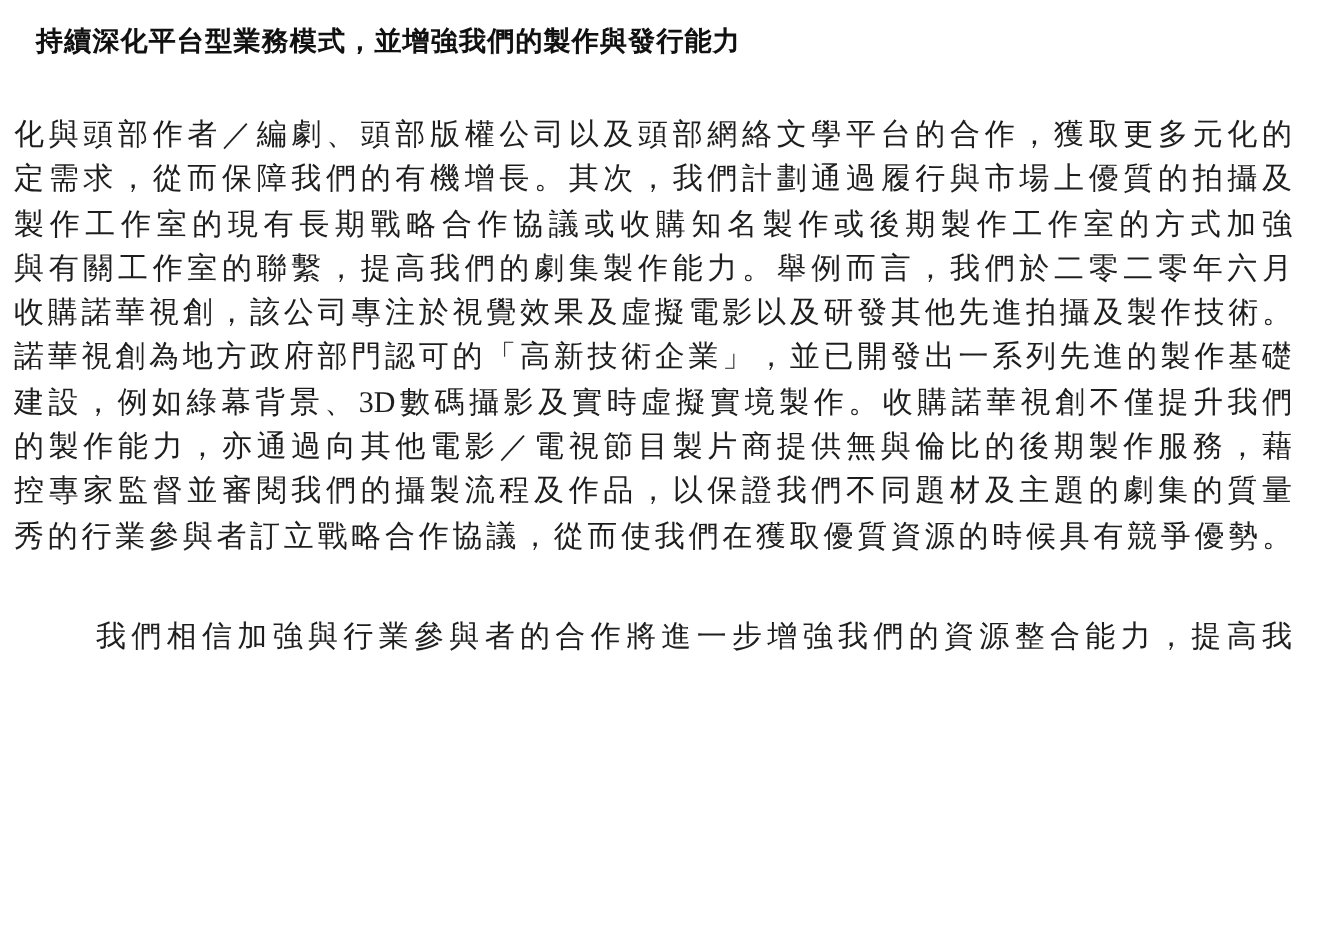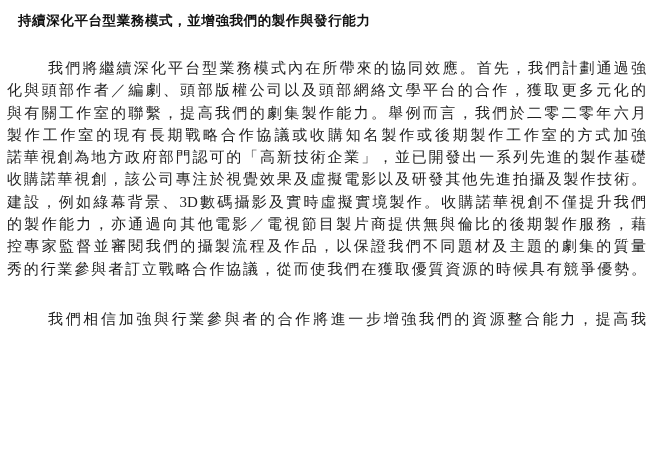--- a/index.html
+++ b/index.html
@@ -49,26 +49,26 @@
     letter-spacing: 2.4px;
   }
 </style>
 </head>
 <body>
 
 <div class="doc-page">
   <div class="doc-heading">持續深化平台型業務模式，並增強我們的製作與發行能力</div>
 
   <div class="paragraph">
-      <div class="line first">我們將繼續深化平台型業務模式內在所帶來的協同效應。首先，我們計劃通過強</div>
       <div class="line">化與頭部作者／編劇、頭部版權公司以及頭部網絡文學平台的合作，獲取更多元化的</div>
+      <div class="line">定需求，從而保障我們的有機增長。其次，我們計劃通過履行與市場上優質的拍攝及</div>
+      <div class="line">製作工作室的現有長期戰略合作協議或收購知名製作或後期製作工作室的方式加強</div>
       <div class="line">與有關工作室的聯繫，提高我們的劇集製作能力。舉例而言，我們於二零二零年六月</div>
-      <div class="line">製作工作室的現有長期戰略合作協議或收購知名製作或後期製作工作室的方式加強</div>
+      <div class="line">收購諾華視創，該公司專注於視覺效果及虛擬電影以及研發其他先進拍攝及製作技術。</div>
       <div class="line">諾華視創為地方政府部門認可的「高新技術企業」，並已開發出一系列先進的製作基礎</div>
-      <div class="line">收購諾華視創，該公司專注於視覺效果及虛擬電影以及研發其他先進拍攝及製作技術。</div>
       <div class="line">建設，例如綠幕背景、3D數碼攝影及實時虛擬實境製作。收購諾華視創不僅提升我們</div>
       <div class="line">的製作能力，亦通過向其他電影／電視節目製片商提供無與倫比的後期製作服務，藉</div>
       <div class="line">控專家監督並審閱我們的攝製流程及作品，以保證我們不同題材及主題的劇集的質量</div>
       <div class="line">秀的行業參與者訂立戰略合作協議，從而使我們在獲取優質資源的時候具有競爭優勢。</div>
     </div>
 
   <div class="paragraph">
       <div class="line first">我們相信加強與行業參與者的合作將進一步增強我們的資源整合能力，提高我</div>
     </div>
 </div>

